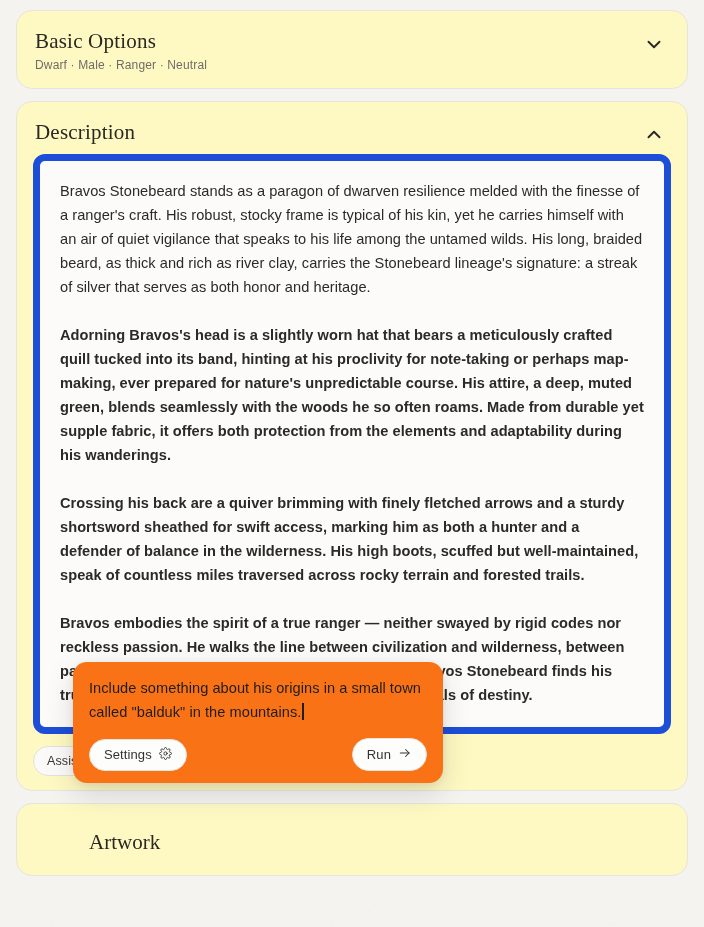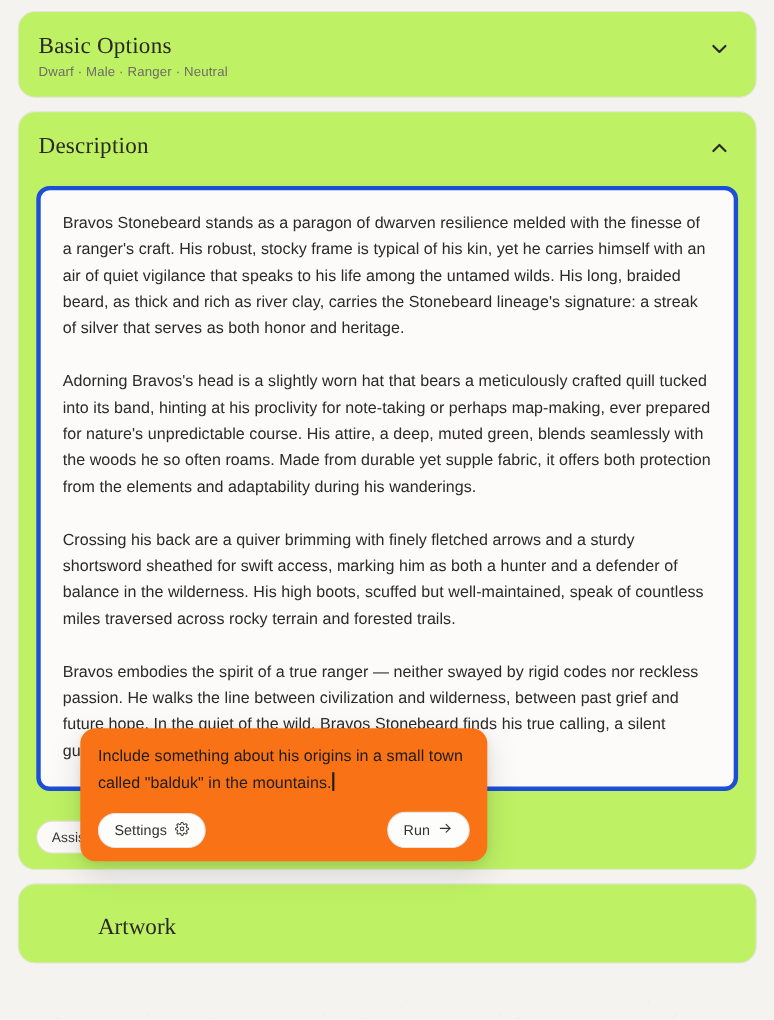--- a/index.html
+++ b/index.html
@@ -35,21 +35,21 @@
   .page {
     position: relative;
     z-index: 1;
     padding: 10px 16px 0 16px;
     display: flex;
     flex-direction: column;
     gap: 12px;
   }
 
   .card {
-    background: #bef264;
+    background: #fef9c3;
     border: 1px solid #e6e4df;
     border-radius: 16px;
     position: relative;
   }
 
   .card-head {
     display: flex;
     align-items: flex-start;
     justify-content: space-between;
     padding: 18px 22px 16px 18px;
@@ -78,34 +78,34 @@
     margin-top: 4px;
     color: #2a2823;
   }
   .chev svg { display: block; width: 100%; height: 100%; }
 
   
   .desc-card { padding-bottom: 14px; }
   .desc-head { padding: 18px 22px 8px 18px; }
 
   .desc-box {
-    margin: 15px 16px;
+    margin: 0 16px;
     background: #fcfbf9;
-    border: 4px solid #1d4ed8;
+    border: 7px solid #1d4ed8;
     border-radius: 12px;
     padding: 18px 20px 20px 20px;
   }
 
   .desc-box p {
     font-size: 14.6px;
     line-height: 24px;
     color: #2c2a26;
     letter-spacing: 0.05px;
   }
-  .desc-box p + p { margin-top: 24px; }
+  .desc-box p + p { margin-top: 24px; font-weight: bold; }
 
   .assistant-row {
     padding: 12px 0 0 16px;
   }
 
   .pill {
     display: inline-flex;
     align-items: center;
     gap: 7px;
     background: #fbfaf8;

